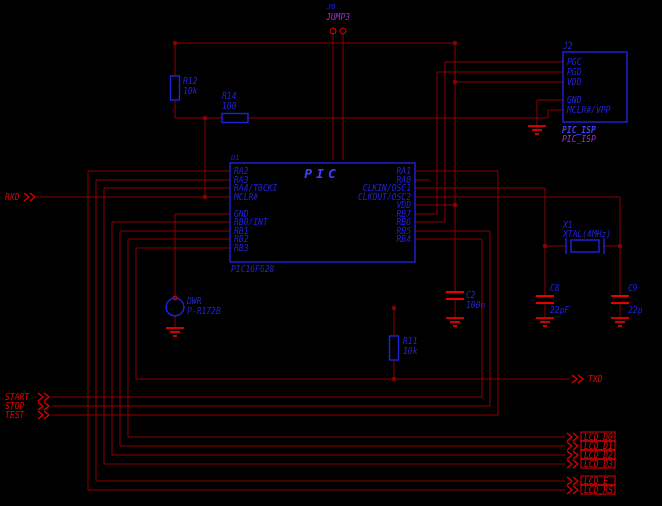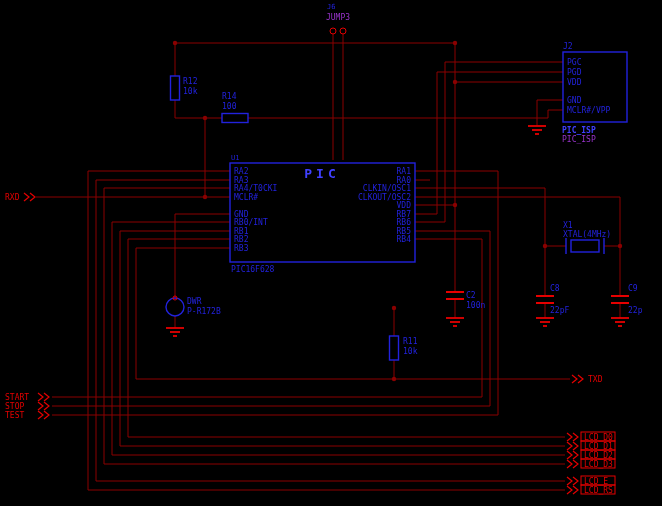--- a/index.html
+++ b/index.html
@@ -1,16 +1,16 @@
 <!DOCTYPE html>
 <html style="--c-background: #000000; --c-wire: #8b0000; --c-port: #e60000; --c-component: #2222dd; --c-component_bright: #4040ff; --c-violet: #9933cc;"><head>
 <meta charset="utf-8">
 <style>
   html,body{margin:0;padding:0;background:var(--c-background,#000);}
-  .canvas{position:relative;width:642px;height:506px;background:var(--c-background,#000);overflow:hidden;}
+  .canvas{position:relative;width:642px;height:506px;background:var(--c-background,#000);overflow:hidden;font-style:italic;}
   svg{display:block}
   svg text{font-family:"DejaVu Sans Mono","Liberation Mono",monospace;}
   .wire{stroke:var(--c-wire,#8b0000);stroke-width:1;fill:none;}
   .dot{fill:var(--c-wire,#8b0000);stroke:none;}
   .comp{stroke:var(--c-component,#2222dd);fill:none;stroke-width:1.4;}
   .redshape{stroke:var(--c-port,#e60000);fill:none;}
   .plate{stroke:var(--c-port,#e60000);stroke-width:2;fill:none;}
   .gnd{stroke:var(--c-port,#e60000);stroke-width:1.8;fill:none;}
   .arrow{stroke:var(--c-port,#e60000);stroke-width:1.2;fill:none;}
   .tblue{fill:var(--c-component,#2222dd);font-size:8px;}

